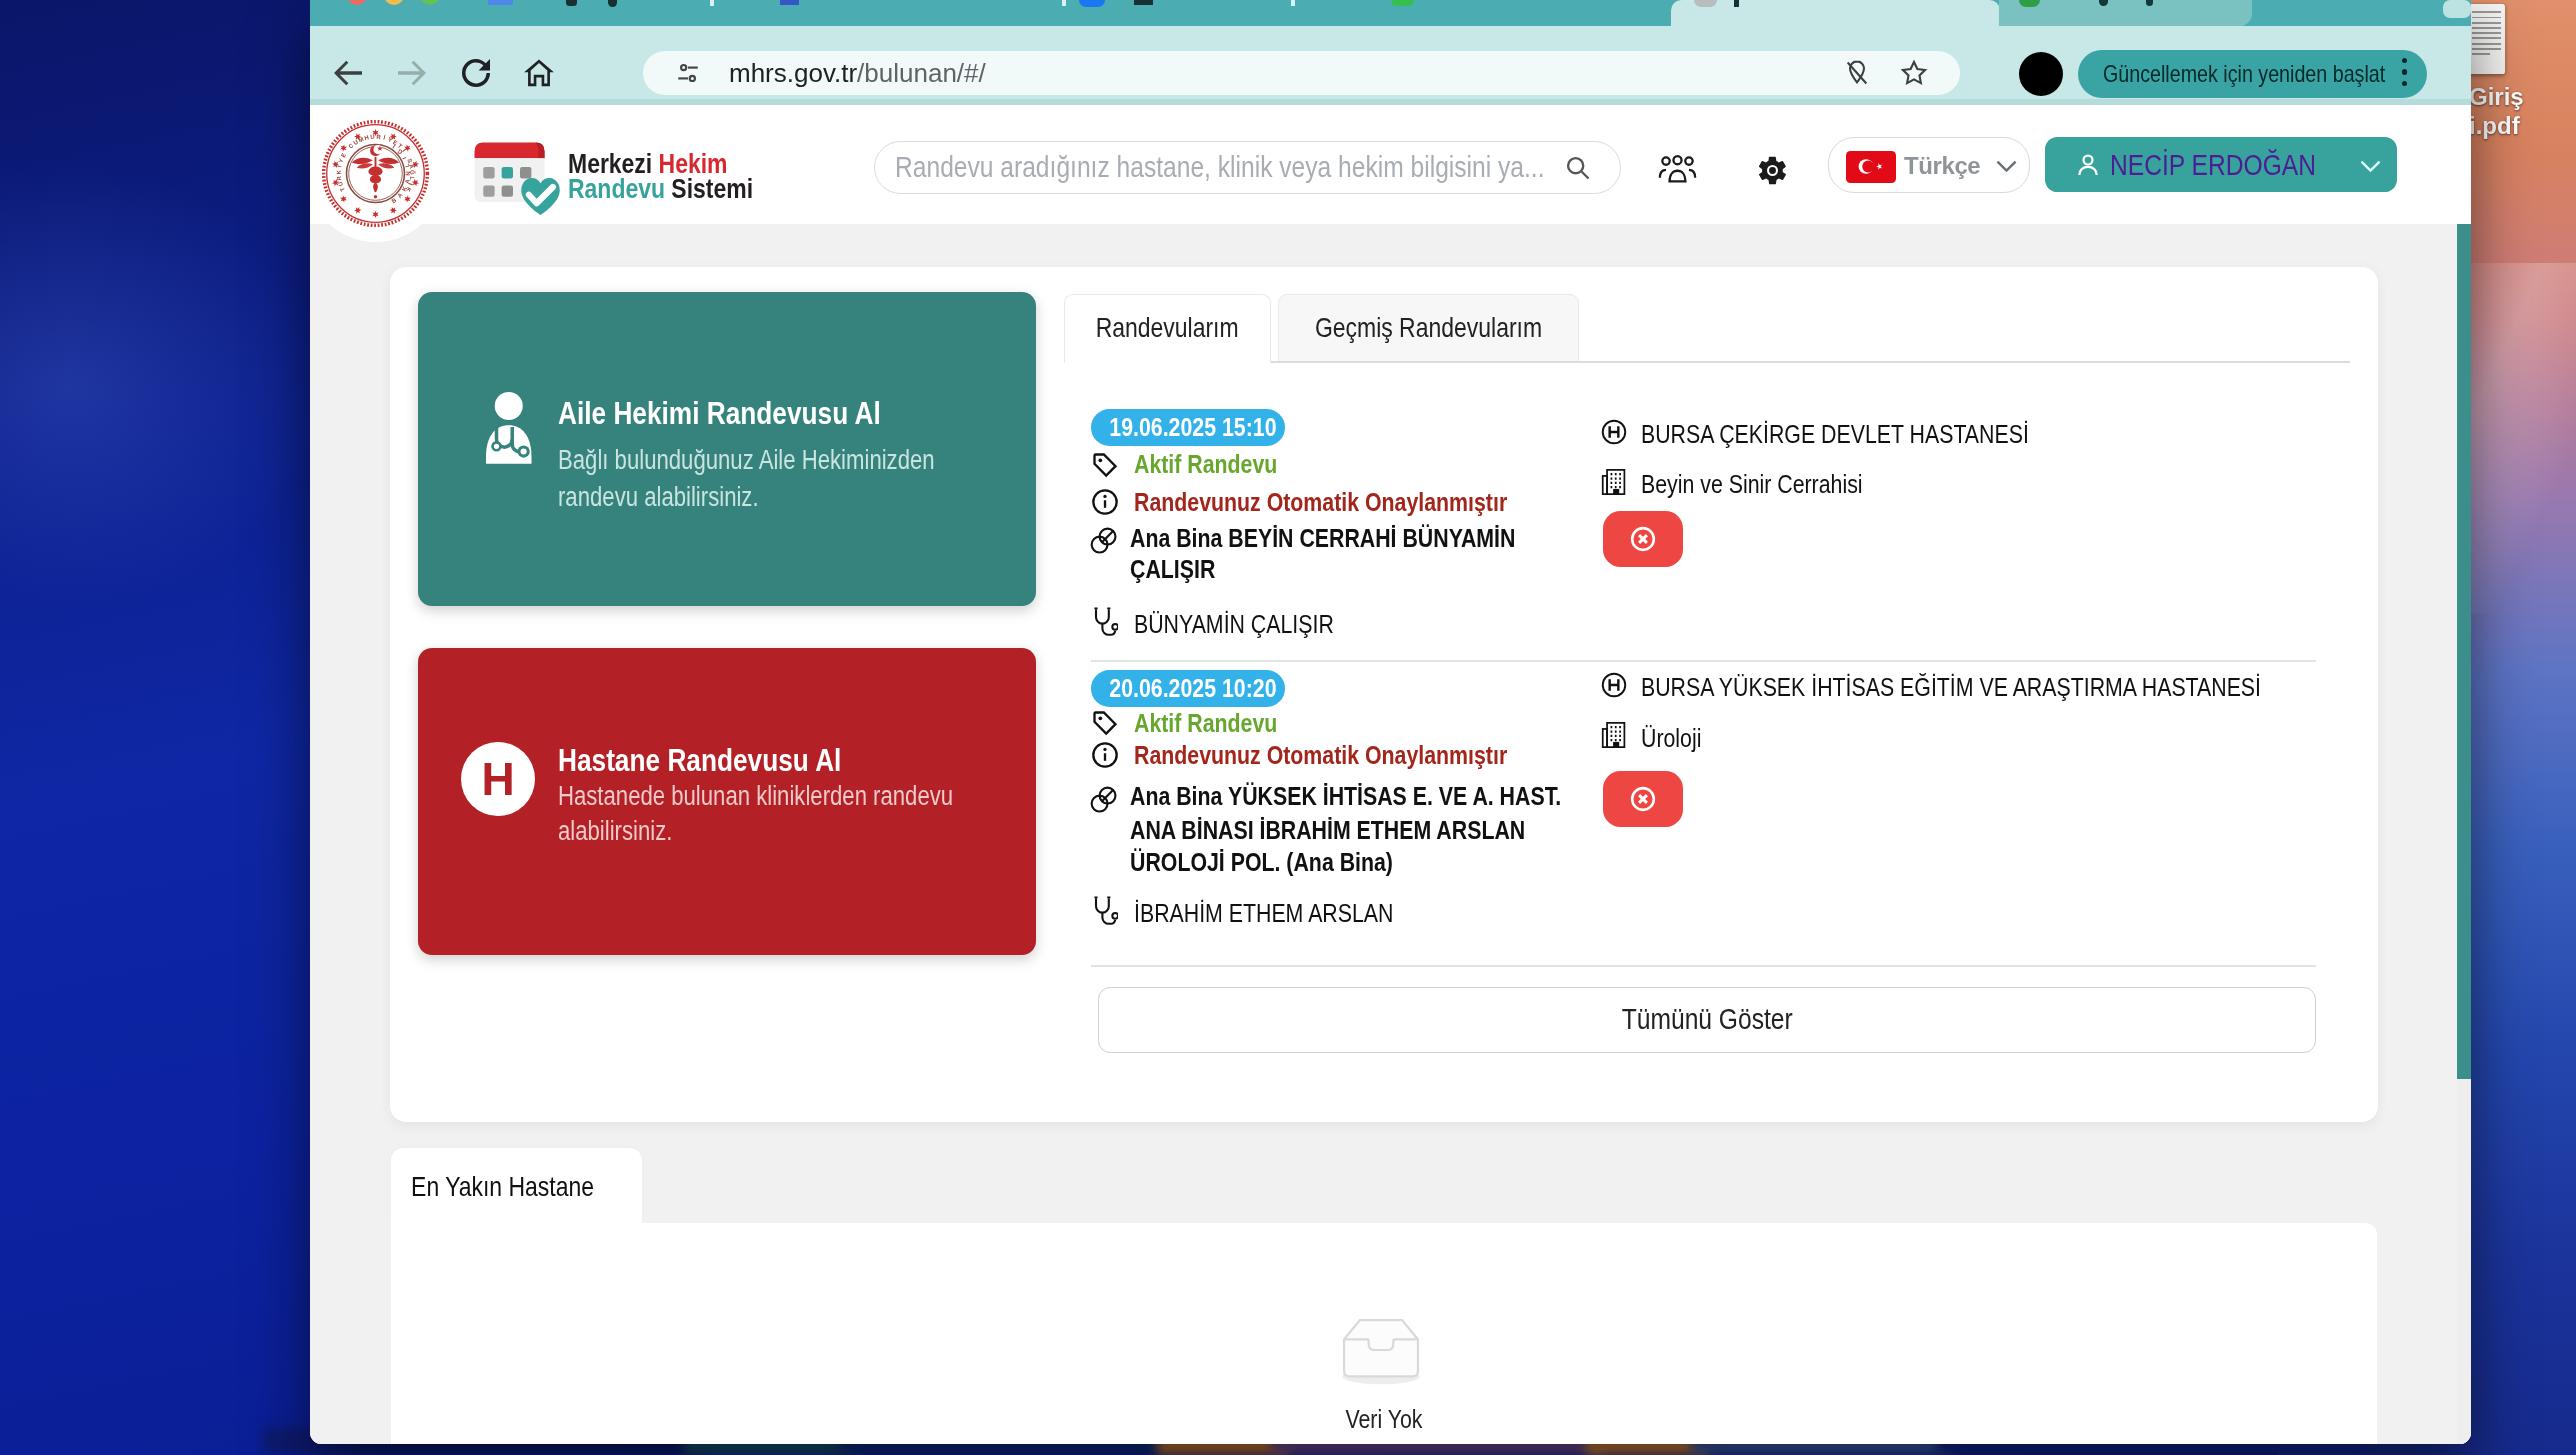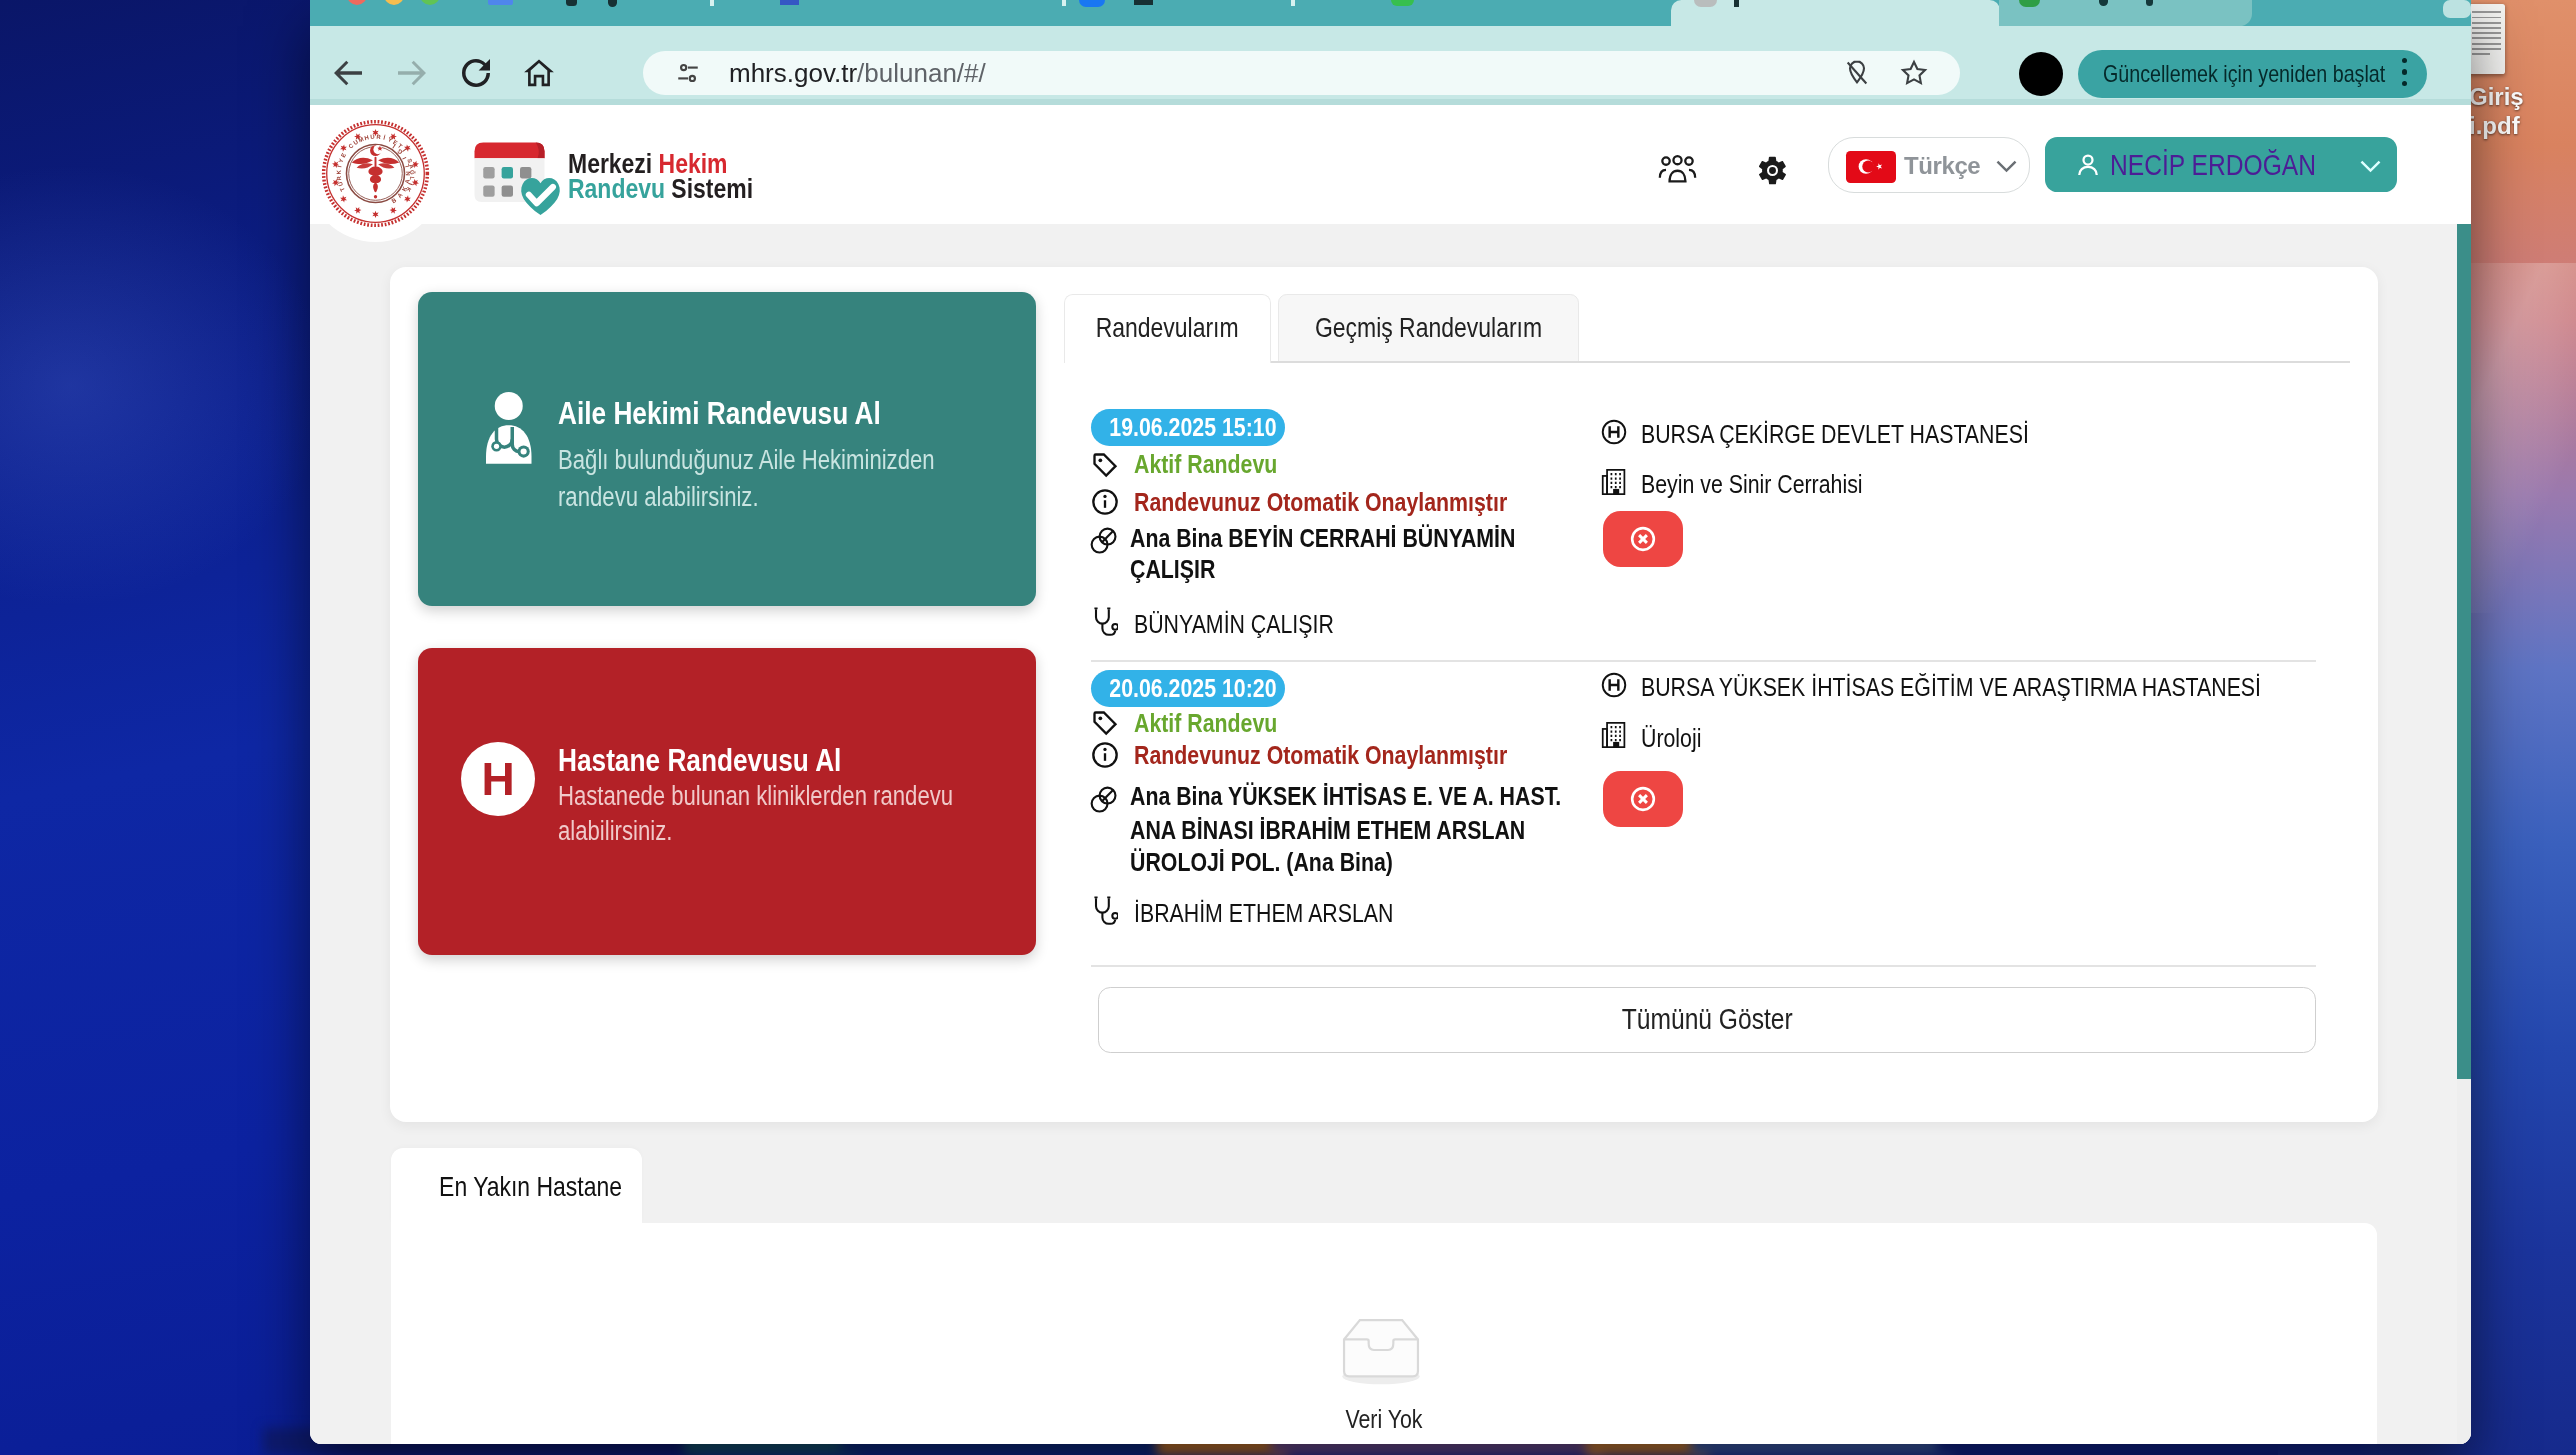--- a/index.html
+++ b/index.html
@@ -91,21 +91,21 @@
   .arow.b { font-weight:bold; }
   .green { color:#68a72e; }
   .dred { color:#a3261c; }
   .blk { color:#111; }
   .ic { position:absolute; }
   .redbtn { position:absolute; left:1213px; width:80px; height:56px; border-radius:17.5px; background:#ee4643; }
   .sep { position:absolute; left:701px; width:1225px; height:1.8px; background:#e3e3e3; }
   #allbtn { position:absolute; left:708px; top:720px; width:1218px; height:66px; border:1.8px solid #cfcfcf; border-radius:12.3px; background:#fff; text-align:center; font-size:30px; color:#222; line-height:62px; }
 
   
-  #neartab { position:absolute; left:81px; top:1043px; width:251px; height:75px; background:#fff; border-radius:12.3px 12.3px 0 0; font-size:28px; color:#111; line-height:77px; text-align:right; box-shadow:0 -1.8px 4.4px rgba(0,0,0,.02); }
+  #neartab { position:absolute; left:81px; top:1043px; width:251px; height:75px; background:#fff; border-radius:12.3px 12.3px 0 0; font-size:28px; color:#111; line-height:77px; text-align:left; box-shadow:0 -1.8px 4.4px rgba(0,0,0,.02); }
   #nearpanel { position:absolute; left:81px; top:1118px; width:1986px; height:221px; background:#fff; border-radius:0 12.3px 0 0; }
   #veriyok { position:absolute; left:914px; top:181px; width:158px; text-align:center; font-size:26px; color:#222; }
 
   
   #sbtrack { position:absolute; left:2147px; top:119px; width:14px; height:1220px; background:#eeeeee; }
   #sbthumb { position:absolute; left:0; top:0px; width:14px; height:855px; background:#3b8e89; }
 </style>
 </head>
 <body>
 <div id="wall"></div>
@@ -289,20 +289,26 @@
         <rect x="35" y="55" width="13" height="13" rx="2.5" fill="#8f8f8f"></rect>
       </g>
       <rect x="35" y="34" width="13" height="13" rx="2.5" fill="#36a39c"></rect>
     </svg>
     <svg class="abs" style="left:208px;top:65px" width="45" height="48" viewBox="0 0 58 62">
       <path d="M29 58 C8 44 0 30 6 18 C11 8 24 8 29 17 C34 8 47 8 52 18 C58 30 50 44 29 58 Z" fill="#36a39c"></path>
       <path d="M14 32 l10 11 21 -21" fill="none" stroke="#fff" stroke-width="8" stroke-linecap="round" stroke-linejoin="round"></path>
     </svg>
     <div id="logotxt">Merkezi <span class="r">Hekim</span><br><span class="t">Randevu</span> Sistemi</div>
 
+    <div id="search"><span class="sx" style="display:inline-block">Randevu aradığınız hastane, klinik veya hekim bilgisini ya...</span>
+      <svg class="abs" style="left:689px;top:12.3px" width="28" height="28" viewBox="0 0 24 24" fill="none" stroke="#555" stroke-width="2">
+          <circle cx="10" cy="10" r="6.5"></circle>
+          <line x1="15" y1="15" x2="21" y2="21"></line>
+        </svg>
+    </div>
 
     <svg class="abs" style="left:1348px;top:49px" width="39" height="30" viewBox="0 0 44 34" fill="none" stroke="#1b1b1b" stroke-width="2.6">
       <circle cx="9" cy="8" r="4.2"></circle>
         <circle cx="35" cy="8" r="4.2"></circle>
         <circle cx="22" cy="7" r="4.6"></circle>
       <path d="M2 27 c0-6 3-9 7-9 M42 27 c0-6 -3-9 -7-9"></path>
       <path d="M13 31 c0-8 4-12 9-12 s9 4 9 12z"></path>
     </svg>
     <svg class="abs" style="left:1446px;top:49px" width="33" height="33" viewBox="0 0 24 24" fill="#1b1b1b">
         <path d="M19.4 13c0-.3.1-.6.1-1s0-.7-.1-1l2.1-1.6c.2-.2.3-.5.1-.7l-2-3.4c-.1-.2-.4-.3-.6-.2l-2.5 1a7 7 0 0 0-1.7-1L14.4 2.4c0-.2-.2-.4-.5-.4h-4c-.2 0-.4.2-.5.4l-.4 2.7a7 7 0 0 0-1.7 1l-2.5-1c-.2-.1-.5 0-.6.2l-2 3.4c-.1.2-.1.5.1.7L4.5 11c0 .3-.1.6-.1 1s0 .7.1 1l-2.1 1.6c-.2.2-.3.5-.1.7l2 3.4c.1.2.4.3.6.2l2.5-1a7 7 0 0 0 1.7 1l.4 2.7c0 .2.2.4.5.4h4c.2 0 .4-.2.5-.4l.4-2.7a7 7 0 0 0 1.7-1l2.5 1c.2.1.5 0 .6-.2l2-3.4c.1-.2.1-.5-.1-.7L19.4 13zM12 16a4 4 0 1 1 0-8 4 4 0 0 1 0 8zm0-6.5a2.5 2.5 0 1 0 0 5 2.5 2.5 0 0 0 0-5z"></path>

